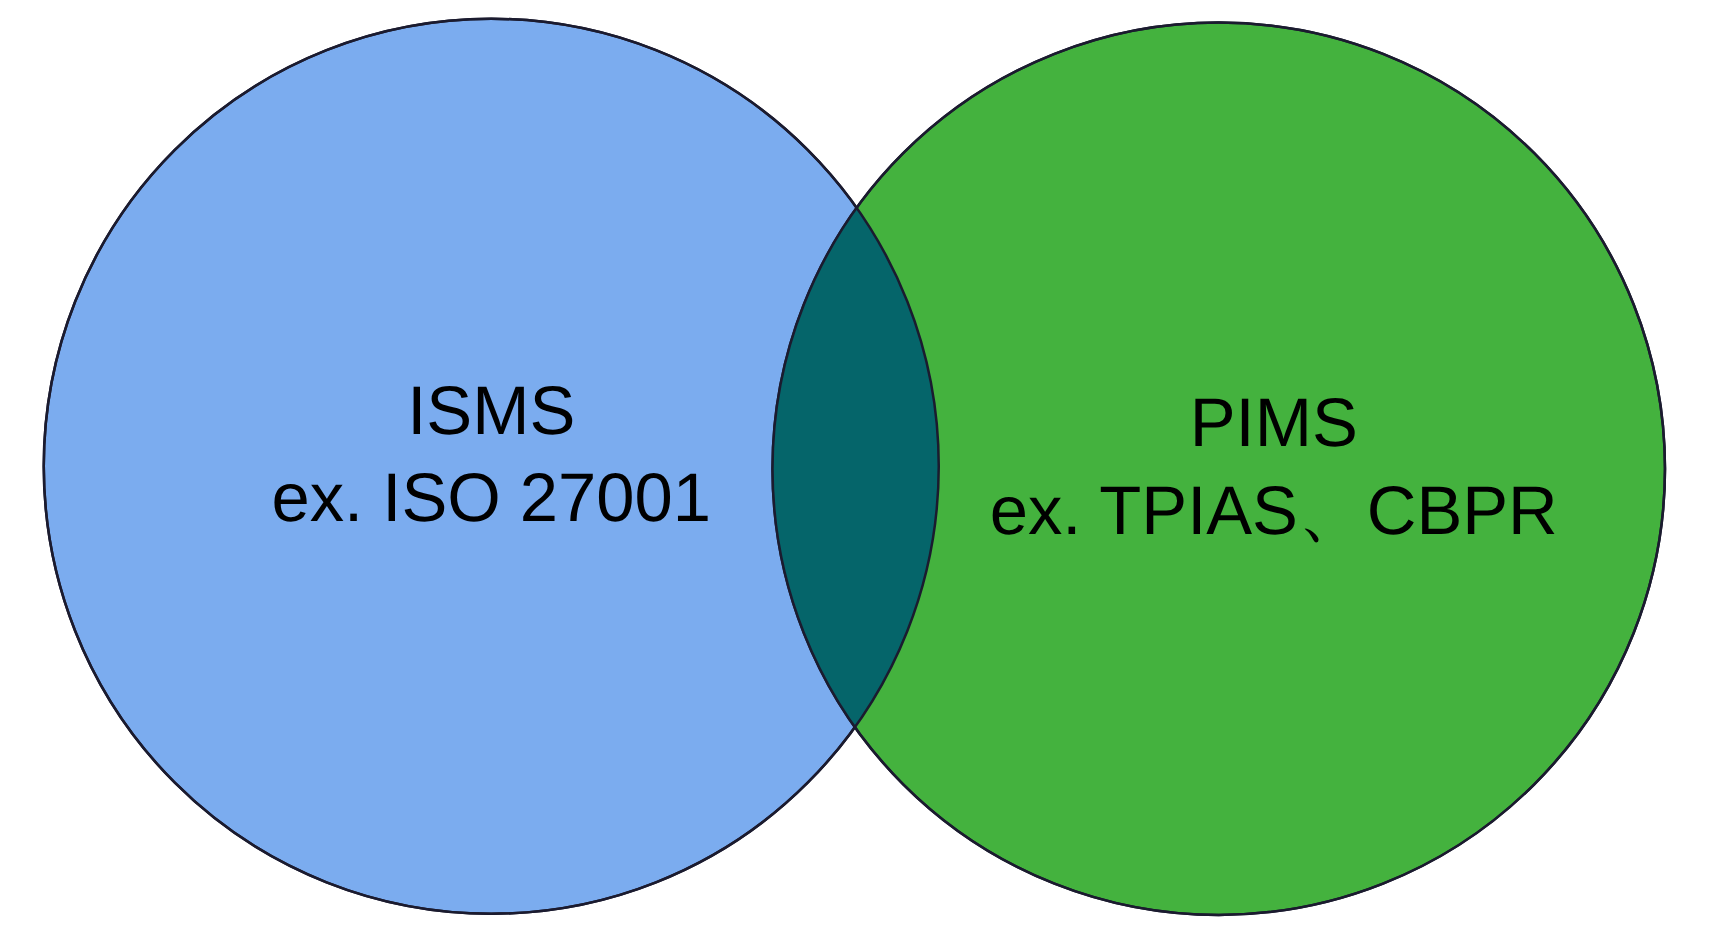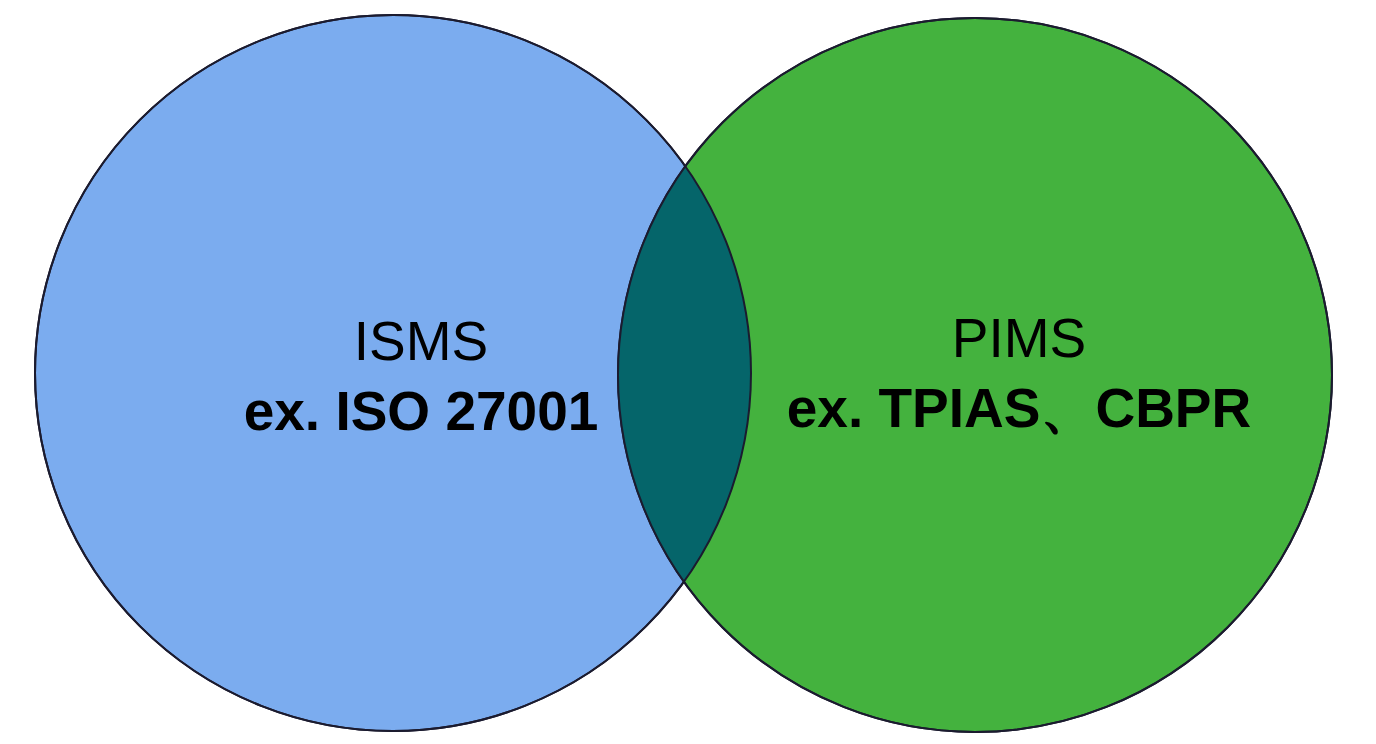--- a/index.html
+++ b/index.html
@@ -38,27 +38,25 @@
     line-height: 70px;
     letter-spacing: 0px;
     white-space: nowrap;
     user-select: none;
   }
   .venn-label .label-title {
     display: block;
   }
   .venn-label .label-example {
     display: block;
-    font-weight: bold;
   }
   #label-left {
     left: 0px;
-    top: 306px;
+    top: 293px;
     width: 786px;
-    padding-left: 28px;
   }
   #label-right {
     left: 585px;
     top: 303px;
     width: 868px;
   }
 </style>
 </head>
 <body>
 

